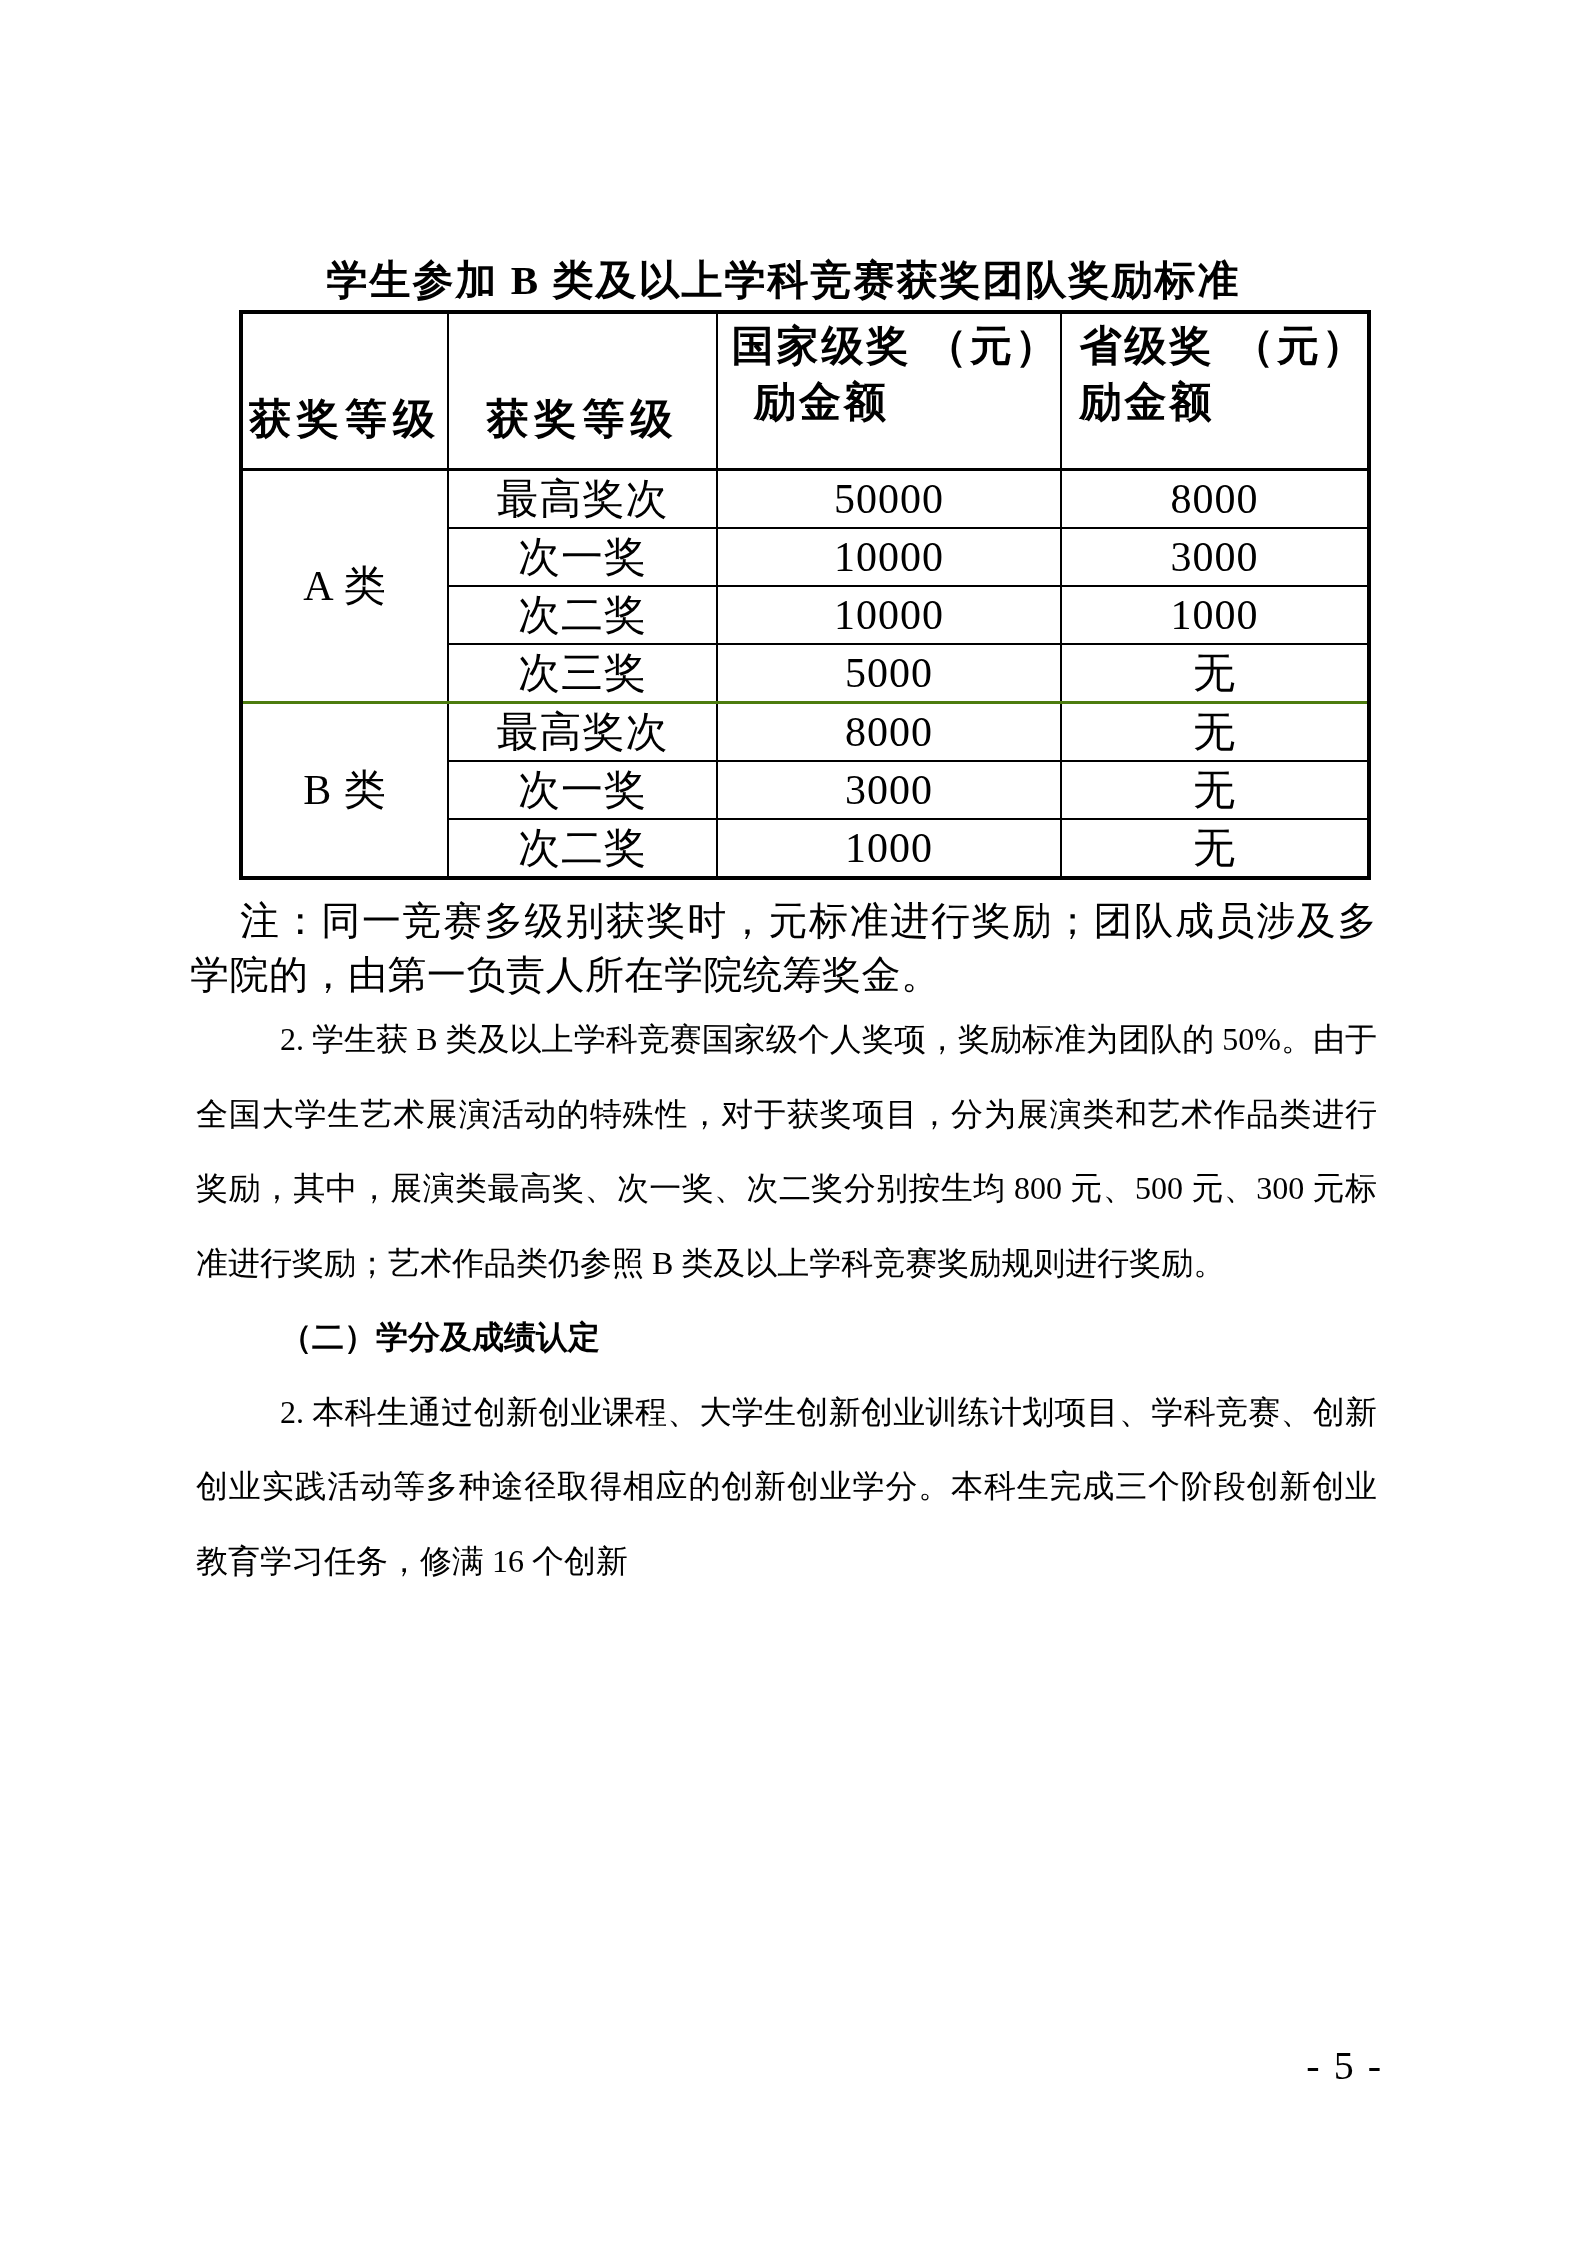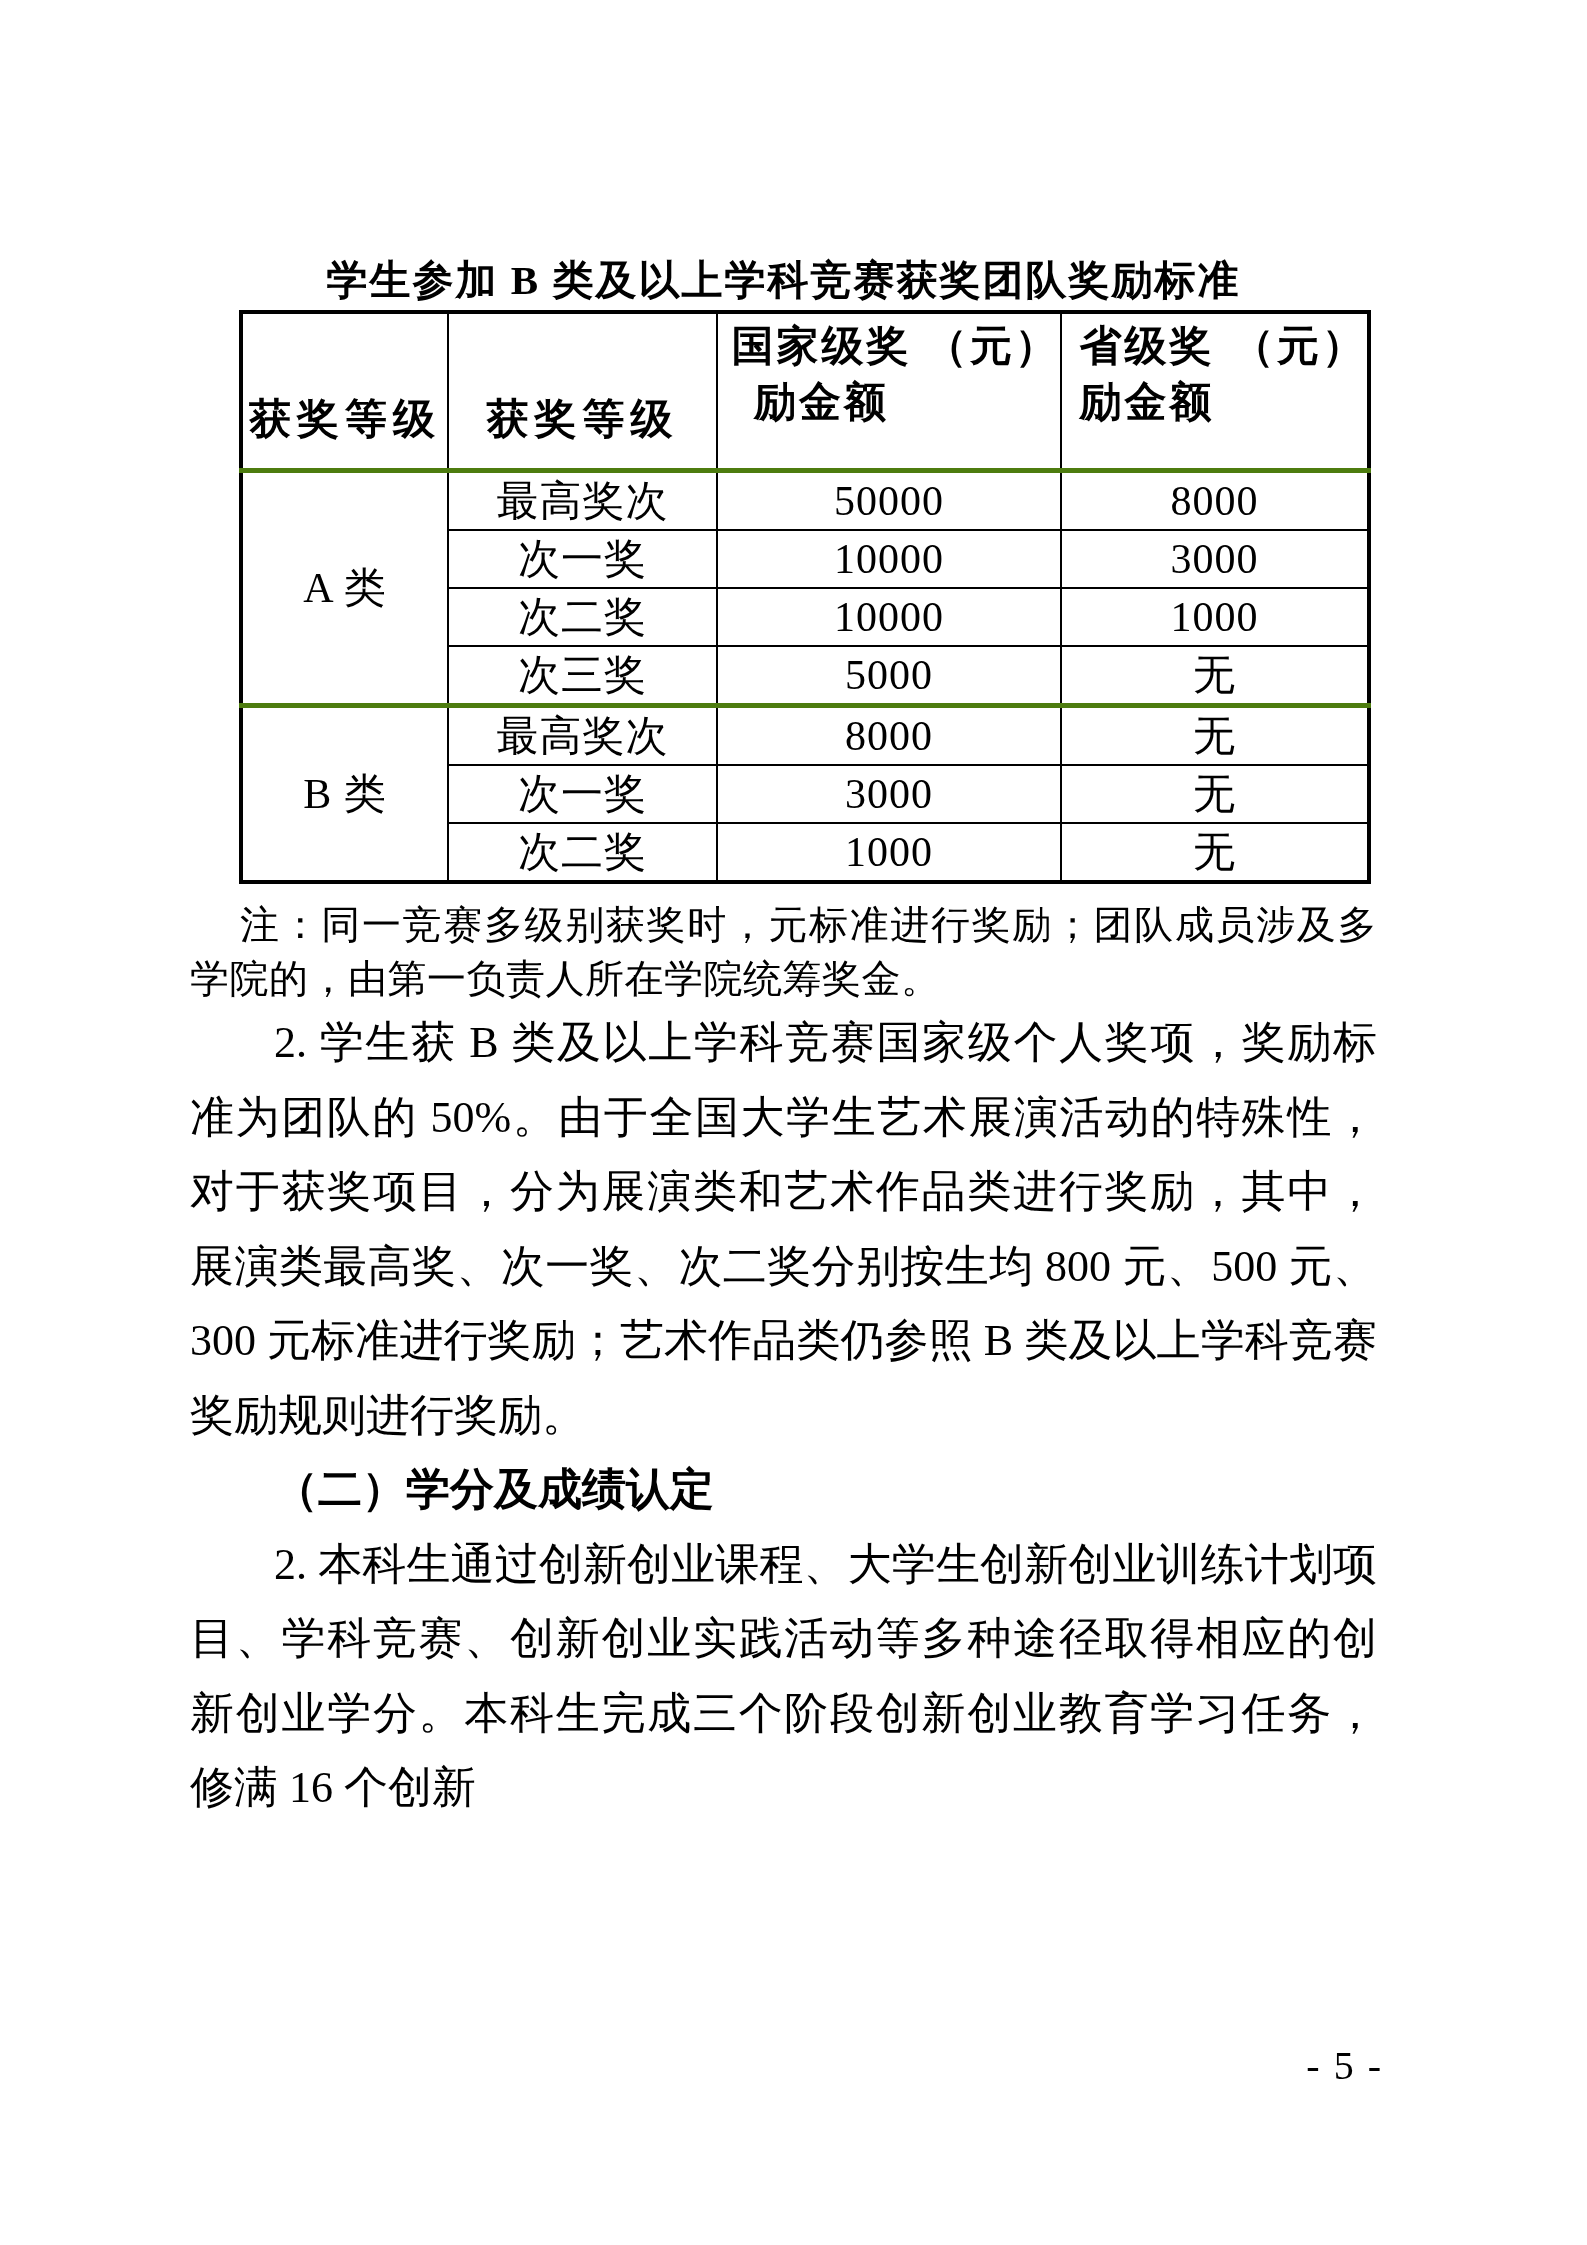--- a/index.html
+++ b/index.html
@@ -47,33 +47,34 @@
   .hdr-stack {
     display: flex;
     flex-direction: row;
     justify-content: space-between;
     height: 142px;
     padding: 4px 0 8px 0;
     letter-spacing: 3px;
   }
   .award-table tbody tr { height: 55px; }
   .award-table tbody td { letter-spacing: 1px; }
-  .award-table tr.group-start td { border-top: 5px solid #4d7c0f; }
+  .award-table tr.group-start td { border-top: 3px solid #4d7c0f; }
   .note {
     margin: 14px 0 0 0;
     font-size: 39px;
     line-height: 54px;
     text-indent: 50px;
     text-align: justify;
     letter-spacing: 0.5px;
   }
   .body-text {
-    font-size: 44px;
+    font-size: 32px;
     line-height: 74.5px;
     text-align: justify;
+    margin-left: 6px;
   }
   .body-text p { margin: 0; text-indent: 84px; }
   .sub-heading { font-weight: bold; }
   .page-number {
     position: absolute;
     top: 2042px;
     right: 186px;
     font-size: 40px;
     letter-spacing: 2px;
   }

